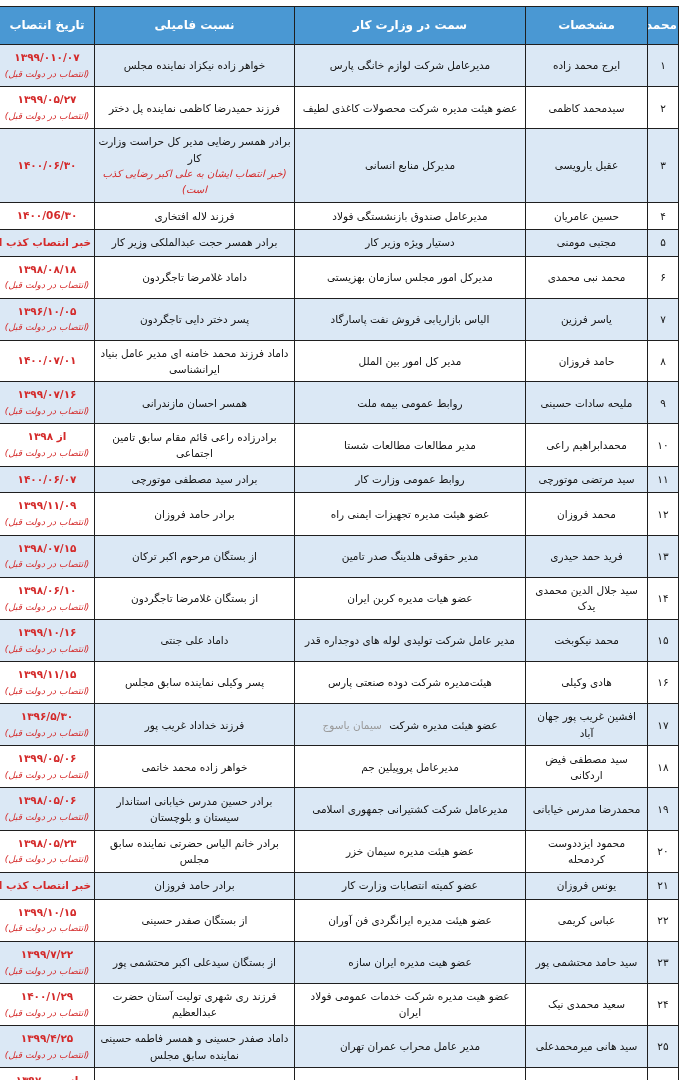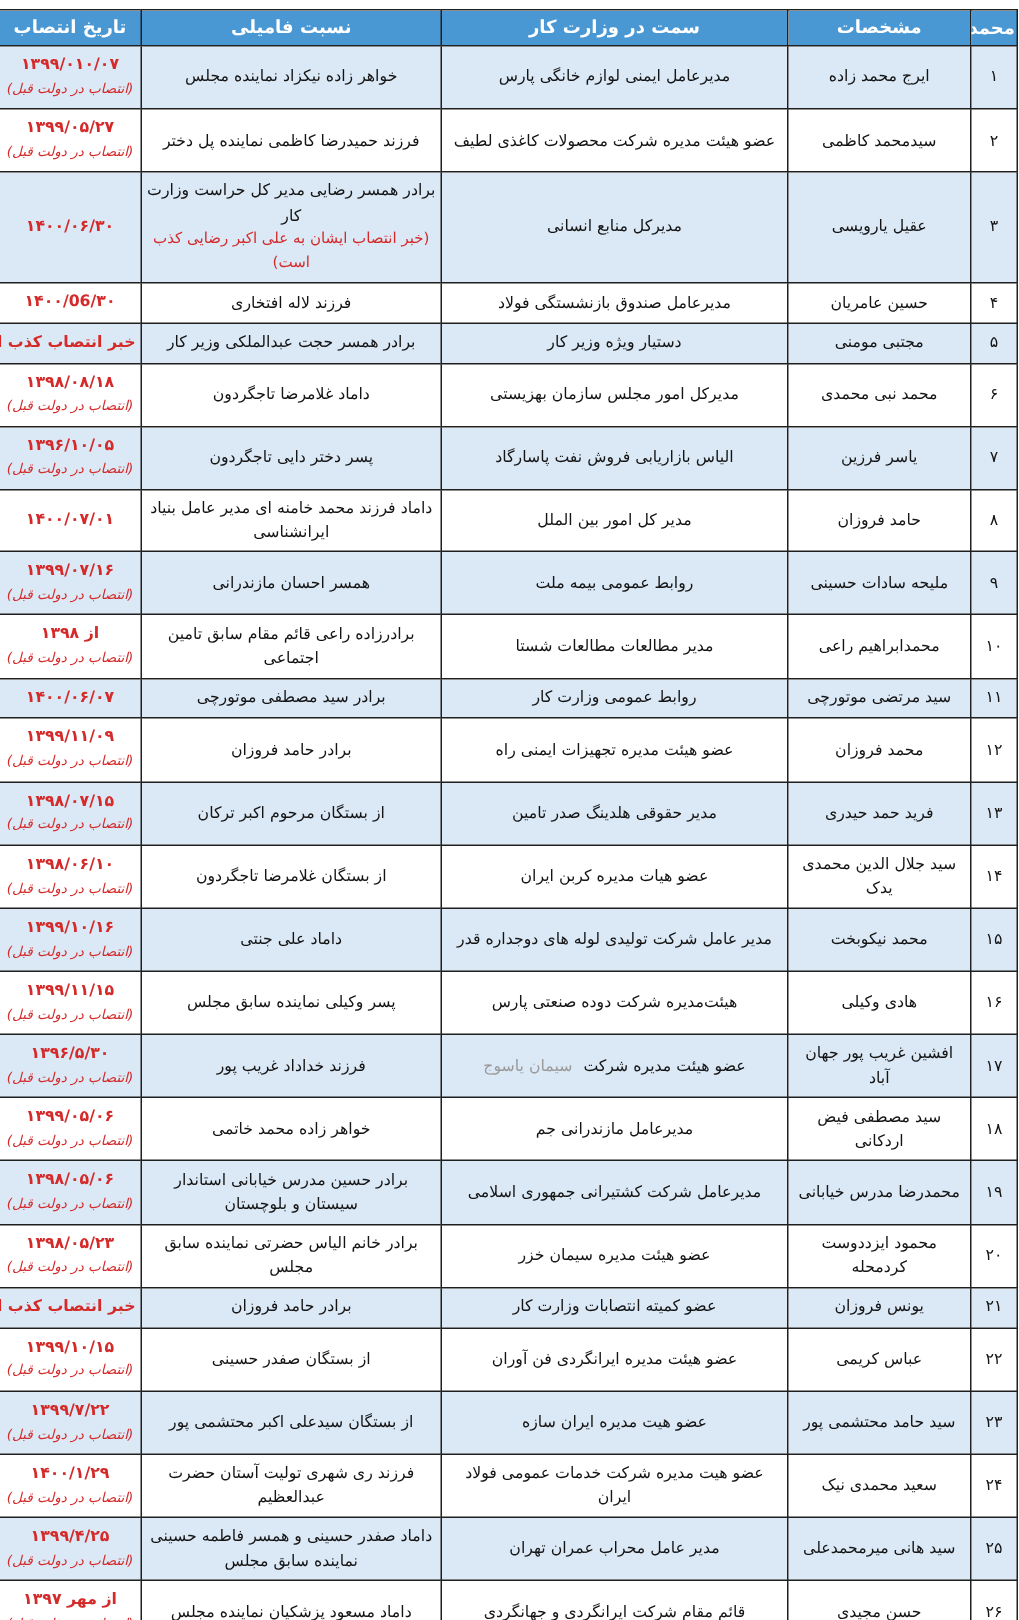--- a/index.html
+++ b/index.html
@@ -37,21 +37,21 @@
     overflow:hidden;
     padding:4px 3px;
     font-size:10.5px;
     line-height:1.55;
   }
   thead th{
     background:var(--header-bg);
     color:var(--header-text);
     font-weight:bold;
     font-size:12px;
-    height:24px;
+    height:38px;
     padding:2px 1px;
     white-space:nowrap;
   }
   tbody tr.alt td{background:var(--row-alt-bg);}
   tbody tr td{background:#ffffff;}
   .date-line{
     color:var(--date-red);
     font-weight:bold;
     font-size:10.5px;
     white-space:nowrap;
@@ -61,20 +61,21 @@
     color:var(--date-red);
     font-size:9px;
     white-space:nowrap;
     line-height:1.7;
     font-style:italic;
   }
   .relation-note{
     color:var(--date-red);
     font-size:10px;
     line-height:1.6;
+    font-style:italic;
   }
   .gray{
     color:var(--gray-text);
     margin-inline-start:4px;
     margin-top:17px;
   }
 </style>
 </head>
 <body>
 
@@ -94,21 +95,21 @@
         <th>سمت در وزارت کار</th>
         <th>نسبت فامیلی</th>
         <th>تاریخ انتصاب</th>
       </tr>
     </thead>
     <tbody>
         <tr class="alt">
     <td>۱</td>
     <td>ایرج محمد زاده</td>
     <td>
-      <span>مدیرعامل ایمنی لوازم خانگی پارس</span>
+      <span>مدیرعامل شرکت لوازم خانگی پارس</span>
       
     </td>
     <td>
       <div>خواهر زاده نیکزاد نماینده مجلس</div>
 
     </td>
     <td>
       <div class="date-line">۱۳۹۹/۰۱۰/۰۷</div>
       <div class="date-note">(انتصاب در دولت قبل)</div>
     </td>
@@ -366,21 +367,21 @@
     </td>
     <td>
       <div class="date-line">۱۳۹۶/۵/۳۰</div>
       <div class="date-note">(انتصاب در دولت قبل)</div>
     </td>
   </tr>
         <tr>
     <td>۱۸</td>
     <td>سید مصطفی فیض اردکانی</td>
     <td>
-      <span>مدیرعامل مازندرانی جم</span>
+      <span>مدیرعامل پروپیلین جم</span>
       
     </td>
     <td>
       <div>خواهر زاده محمد خاتمی</div>
 
     </td>
     <td>
       <div class="date-line">۱۳۹۹/۰۵/۰۶</div>
       <div class="date-note">(انتصاب در دولت قبل)</div>
     </td>

